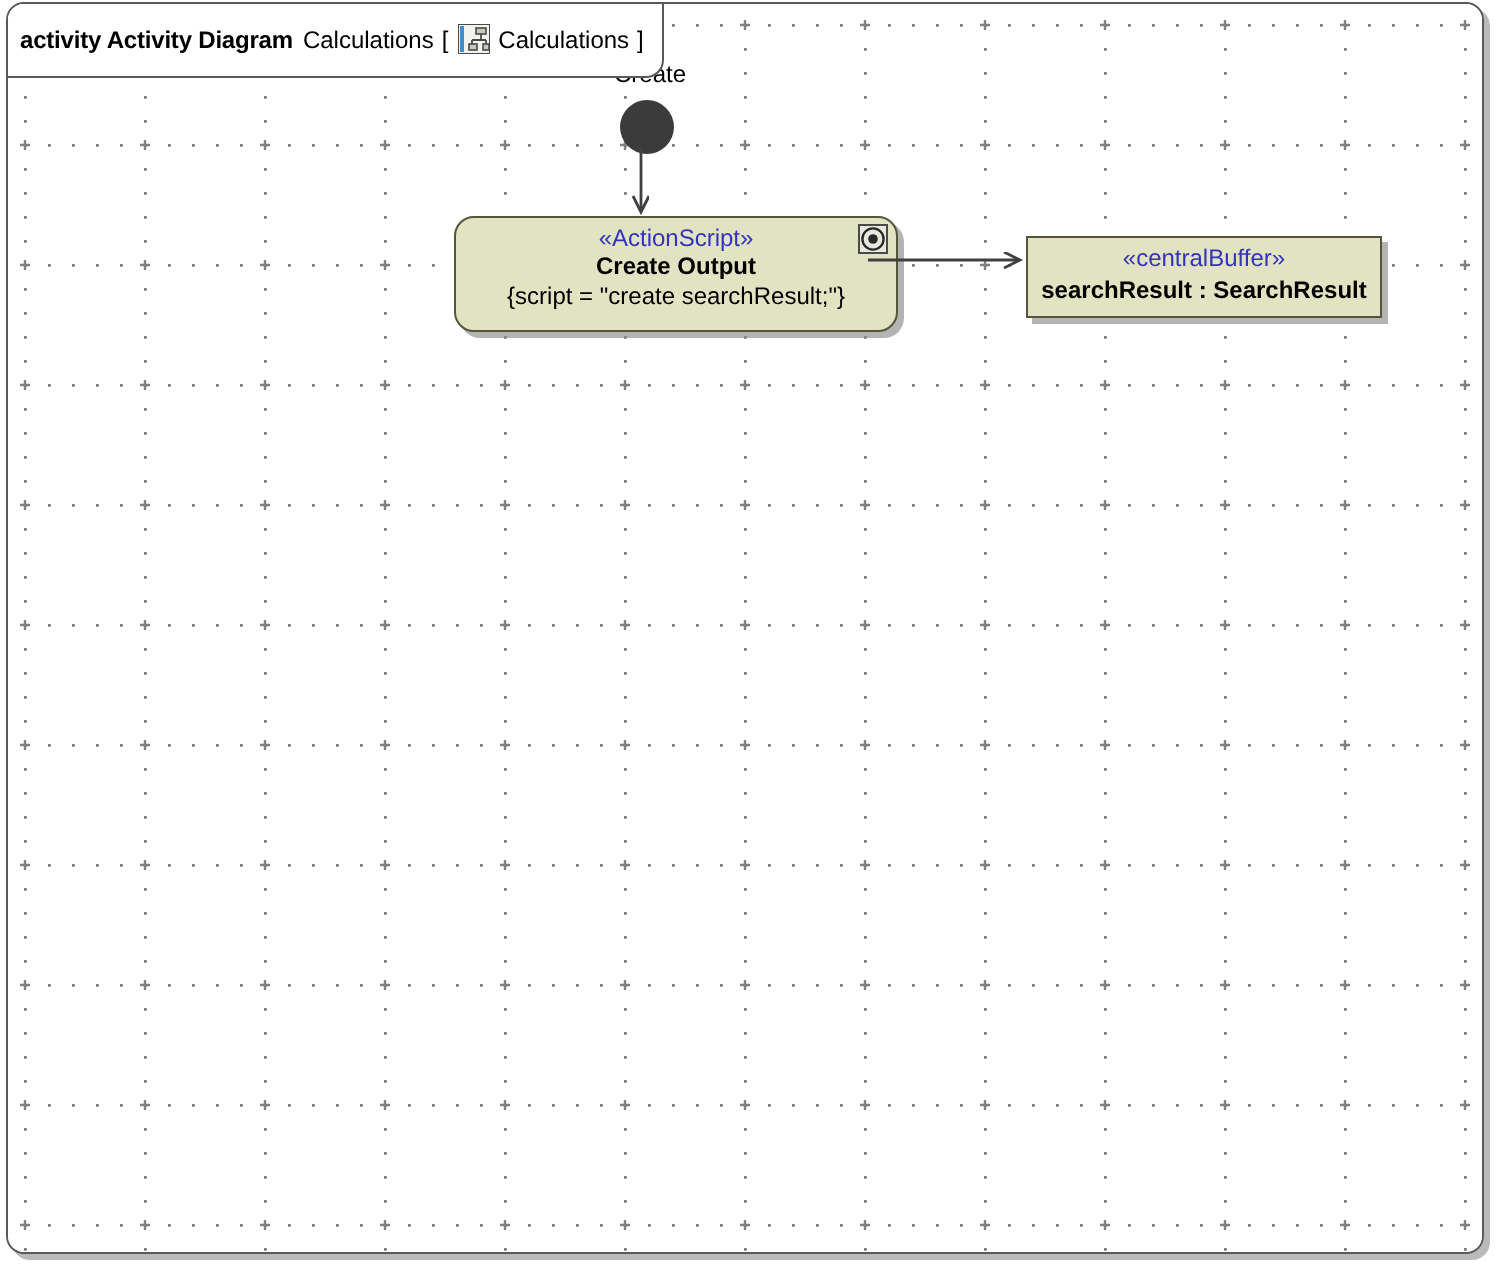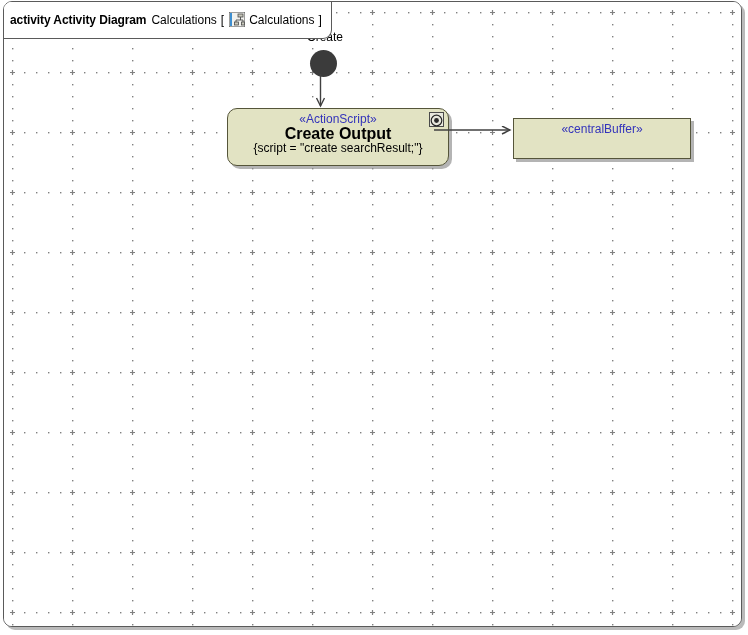--- a/index.html
+++ b/index.html
@@ -152,21 +152,21 @@
   }
   #action-node .node-stereotype {
     text-align: center;
     font-size: 12px;
     color: #3333bb;
     margin-top: 3px;
     line-height: 14px;
   }
   #action-node .node-name {
     text-align: center;
-    font-size: 16px;
+    font-size: 12px;
     font-weight: bold;
     color: #000000;
     line-height: 15px;
   }
   #action-node .node-tagged {
     text-align: center;
     font-size: 12px;
     color: #000000;
     line-height: 15px;
   }
@@ -1623,15 +1623,16 @@
     <div id="action-glyph">
       <svg width="13" height="13" viewBox="0 0 13 13">
         <circle cx="6.5" cy="6.5" r="5.3" fill="none" stroke="#2a2a2a" stroke-width="1.2"></circle>
         <circle cx="6.5" cy="6.5" r="2.4" fill="#2a2a2a"></circle>
       </svg>
     </div>
   </div>
 
   <div id="buffer-node">
     <div class="node-stereotype">«centralBuffer»</div>
+    <div class="node-name">searchResult : SearchResult</div>
   </div>
 
 </div>
 
 </body></html>

